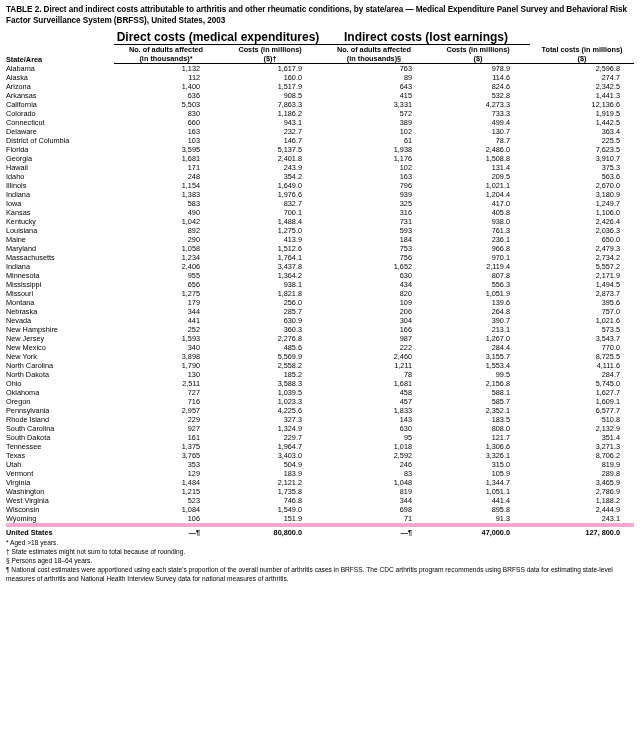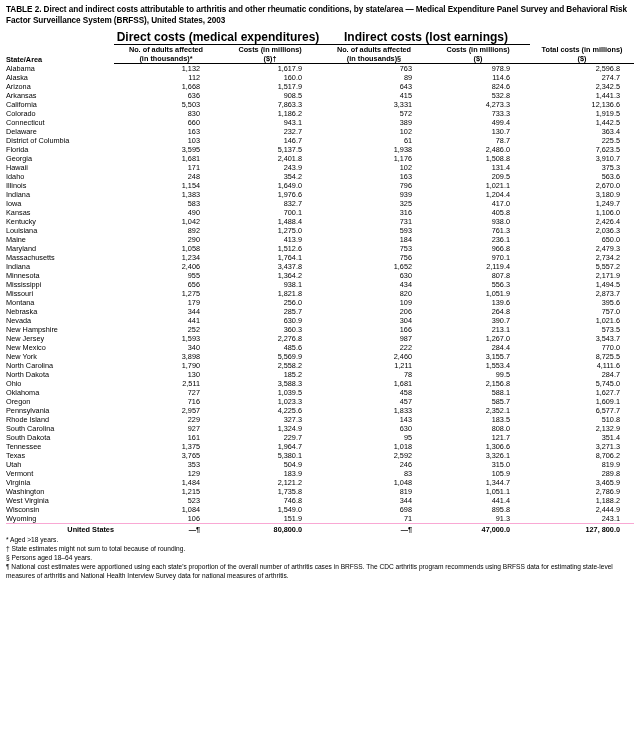--- a/index.html
+++ b/index.html
@@ -66,23 +66,22 @@
     white-space: nowrap;
     padding: 0.55px 0;
   }
   td.num {
     text-align: right;
     white-space: nowrap;
     padding: 0.55px 0;
   }
   tr.total td {
     font-weight: bold;
-    border-top: 1px solid #f9a8d4;
+    border-top: 4px solid #f9a8d4;
     padding-top: 1px;
-    text-align: right;
   }
   .c1 { width: 108px; }
   .c2 { width: 104px; }
   .c3 { width: 104px; }
   .c4 { width: 104px; }
   .c5 { width: 104px; }
   .c6 { width: 104px; }
   .pad-r { padding-right: 18px !important; }
   .pad-r2 { padding-right: 20px !important; margin-top: 44px; }
   .pad-r3 { padding-right: 14px !important; }
@@ -154,21 +153,21 @@
         <tr>
           <td class="state">Alaska</td>
           <td class="num pad-r">112</td>
           <td class="num pad-r2">160.0</td>
           <td class="num pad-r3">89</td>
           <td class="num pad-r4">114.6</td>
           <td class="num pad-r5">274.7</td>
         </tr>
         <tr>
           <td class="state">Arizona</td>
-          <td class="num pad-r">1,668</td>
+          <td class="num pad-r">1,400</td>
           <td class="num pad-r2">1,517.9</td>
           <td class="num pad-r3">643</td>
           <td class="num pad-r4">824.6</td>
           <td class="num pad-r5">2,342.5</td>
         </tr>
         <tr>
           <td class="state">Arkansas</td>
           <td class="num pad-r">636</td>
           <td class="num pad-r2">908.5</td>
           <td class="num pad-r3">415</td>
@@ -483,21 +482,21 @@
           <td class="state">Tennessee</td>
           <td class="num pad-r">1,375</td>
           <td class="num pad-r2">1,964.7</td>
           <td class="num pad-r3">1,018</td>
           <td class="num pad-r4">1,306.6</td>
           <td class="num pad-r5">3,271.3</td>
         </tr>
         <tr>
           <td class="state">Texas</td>
           <td class="num pad-r">3,765</td>
-          <td class="num pad-r2">5,380.1</td>
+          <td class="num pad-r2">3,403.0</td>
           <td class="num pad-r3">2,592</td>
           <td class="num pad-r4">3,326.1</td>
           <td class="num pad-r5">8,706.2</td>
         </tr>
         <tr>
           <td class="state">Utah</td>
           <td class="num pad-r">353</td>
           <td class="num pad-r2">504.9</td>
           <td class="num pad-r3">246</td>
           <td class="num pad-r4">315.0</td>

